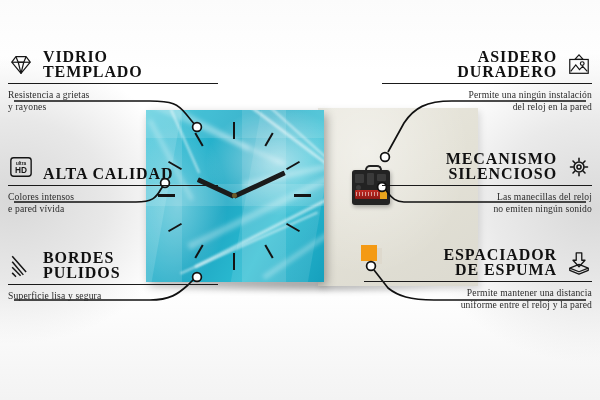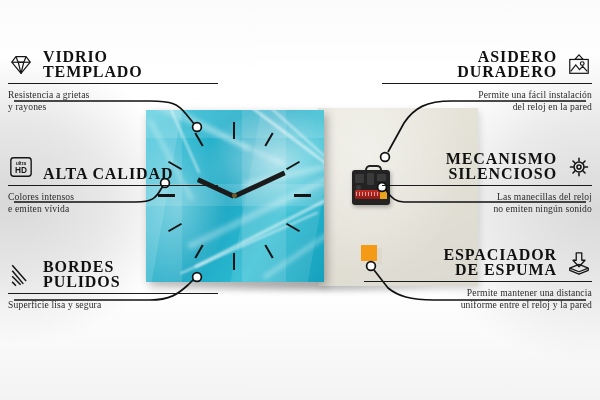--- a/index.html
+++ b/index.html
@@ -225,25 +225,25 @@
         </svg>
       </span>
       <span class="ttl">
         <br>
         <span>ALTA CALIDAD</span>
       </span>
     </div>
     <div class="rule"></div>
     <div class="sub">
       <span>Colores intensos</span><br>
-      <span>e emiten vívida</span>
-    </div>
-  </div>
-
-  <div class="feat left" style="top:260px;">
+      <span>e pared vívida</span>
+    </div>
+  </div>
+
+  <div class="feat left" style="top:251px;">
     <div class="head">
       <span class="ico">
         <svg viewBox="0 0 28 26">
             <g stroke="#151515" stroke-width="1.6" fill="none" stroke-linecap="square">
           <path d="M5 3 L19 19"></path>
               <path d="M5 9 L16 22"></path>
               <path d="M5 15 L13 23"></path>
               <path d="M5 21 L8 24"></path>
         </g>
           </svg>
@@ -271,21 +271,21 @@
           <path d="M14 2 L9.5 7 H18.5 Z"></path>
           <rect x="4" y="7" width="20" height="15"></rect>
           <path d="M5 20 L10.5 13 L14.5 18 L18 14.5 L23 20"></path>
           <circle cx="17.5" cy="11.5" r="2"></circle>
         </g>
           </svg>
       </span>
     </div>
     <div class="rule"></div>
     <div class="sub">
-      <span>Permite una fácil instalación</span><br>
+      <span>Permite una ningún instalación</span><br>
       <span>del reloj en la pared</span>
     </div>
   </div>
 
   <div class="feat right" style="top:152px;">
     <div class="head">
       <span class="ttl">
         <span>MECANISMO</span><br>
         <span>SILENCIOSO</span>
       </span>

